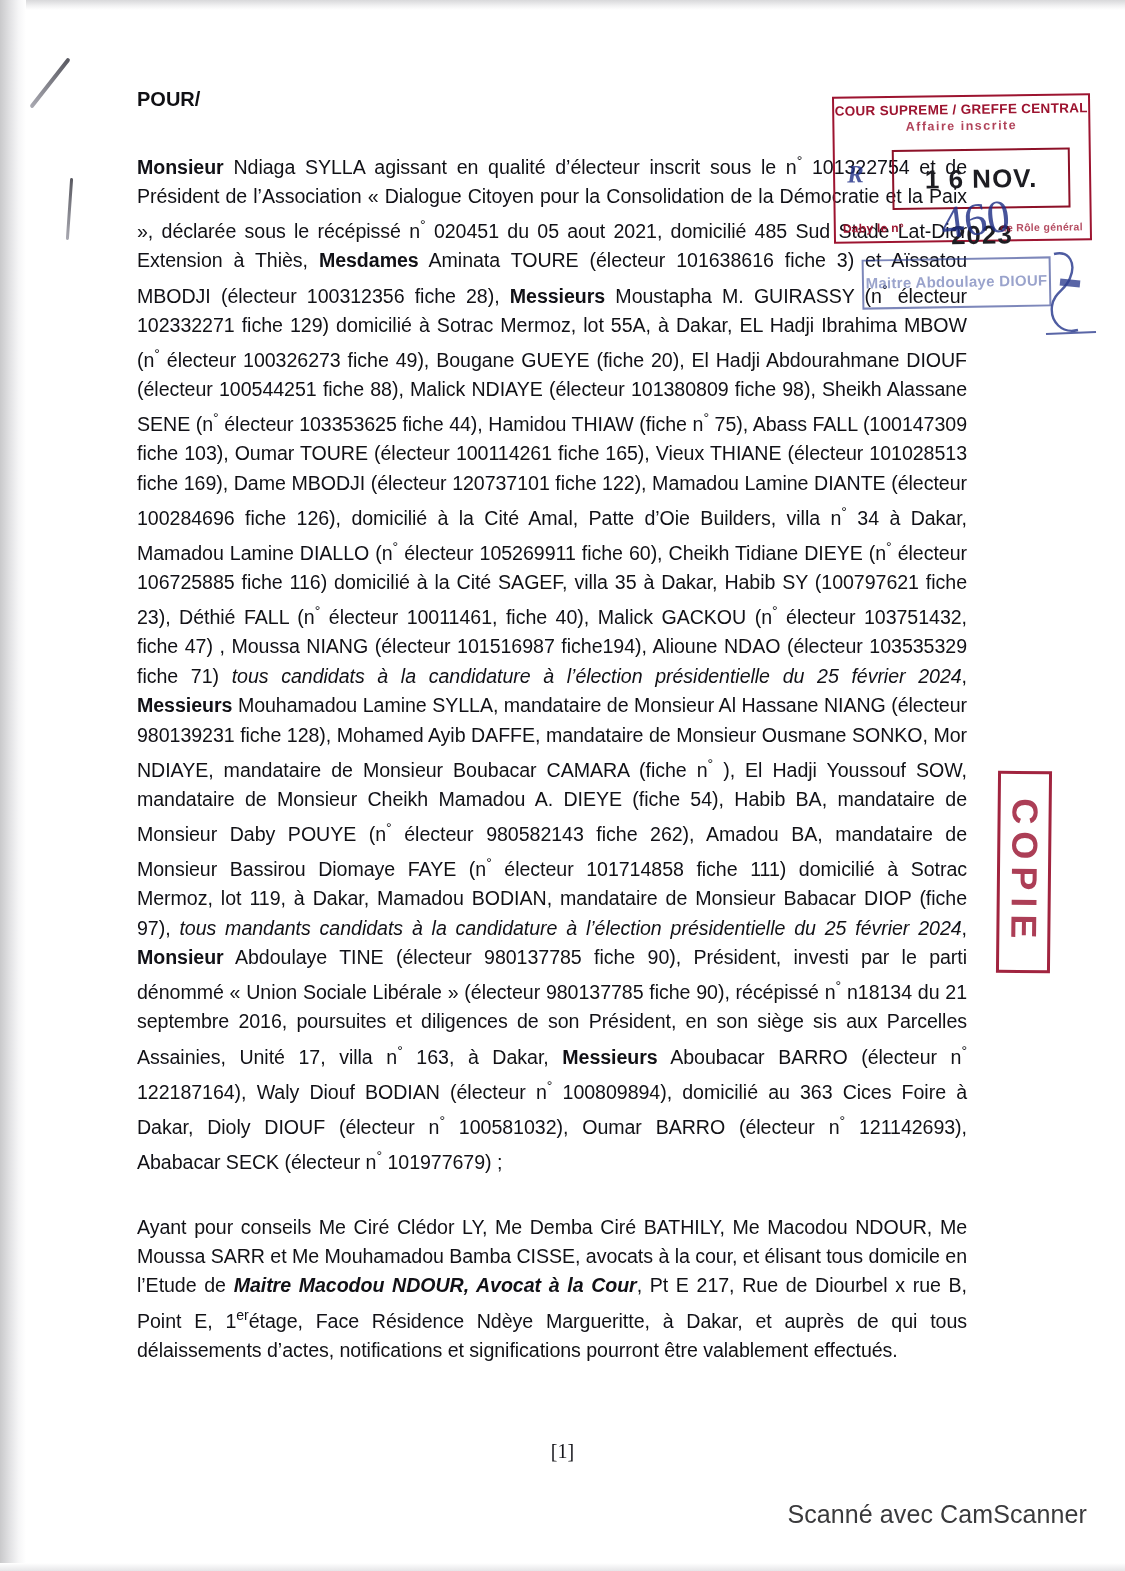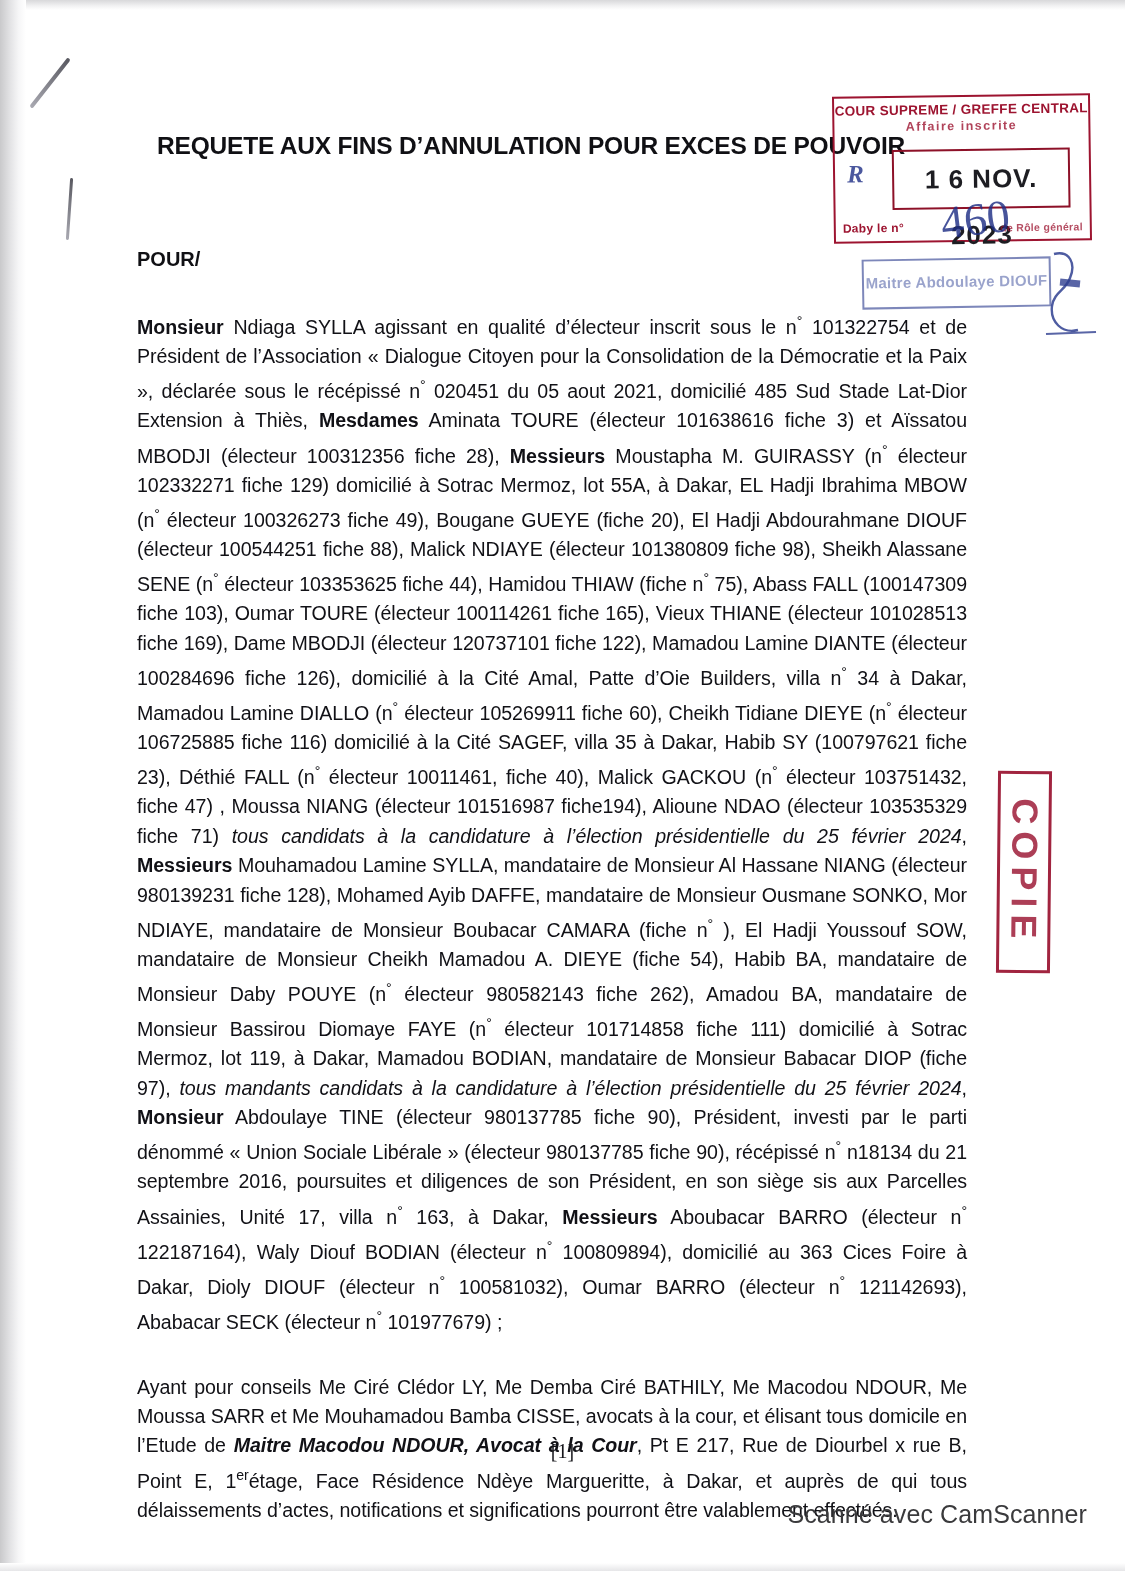--- a/index.html
+++ b/index.html
@@ -256,21 +256,20 @@
 
   <div class="scan-edge-top"></div>
   <div class="scan-edge-left"></div>
   <div class="scan-edge-bottom"></div>
 
   <div class="pen-mark" id="pen1"></div>
   <div class="pen-mark" id="pen2"></div>
 
   <div class="doc">
 
-    <div class="doc-title">REQUETE AUX FINS D’ANNULATION POUR EXCES DE POUVOIR</div>
 
     <div class="section-label">POUR/</div>
 
     <p class="body-par" id="par-parties"><b>Monsieur</b><span> Ndiaga SYLLA agissant en qualité d’électeur inscrit sous le n</span><span class="sup">°</span><span> 101322754 et de Président de l’Association « Dialogue Citoyen pour la Consolidation de la Démocratie et la Paix », déclarée sous le récépissé n</span><span class="sup">°</span><span> 020451 du 05 aout 2021, domicilié 485 Sud Stade Lat-Dior Extension à Thiès, </span><b>Mesdames</b><span> Aminata TOURE (électeur 101638616 fiche 3) et Aïssatou MBODJI (électeur 100312356 fiche 28), </span><b>Messieurs</b><span> Moustapha M. GUIRASSY (n</span><span class="sup">°</span><span> électeur 102332271 fiche 129) domicilié à Sotrac Mermoz, lot 55A, à Dakar, EL Hadji Ibrahima MBOW (n</span><span class="sup">°</span><span> électeur 100326273 fiche 49), Bougane GUEYE (fiche 20), El Hadji Abdourahmane DIOUF (électeur 100544251 fiche 88), Malick NDIAYE (électeur 101380809 fiche 98), Sheikh Alassane SENE (n</span><span class="sup">°</span><span> électeur 103353625 fiche  44), Hamidou THIAW (fiche n</span><span class="sup">°</span><span> 75), Abass FALL (100147309 fiche 103), Oumar TOURE (électeur 100114261 fiche 165), Vieux THIANE (électeur 101028513 fiche 169), Dame MBODJI (électeur 120737101 fiche 122), Mamadou Lamine DIANTE (électeur 100284696 fiche 126), domicilié à la Cité Amal, Patte d’Oie Builders, villa n</span><span class="sup">°</span><span> 34 à Dakar,  Mamadou Lamine DIALLO (n</span><span class="sup">°</span><span> électeur 105269911 fiche 60), Cheikh Tidiane DIEYE (n</span><span class="sup">°</span><span> électeur 106725885 fiche 116) domicilié à la Cité SAGEF, villa 35 à Dakar, Habib SY (100797621 fiche 23), Déthié FALL (n</span><span class="sup">°</span><span> électeur 10011461, fiche 40), Malick GACKOU (n</span><span class="sup">°</span><span> électeur 103751432, fiche 47) , Moussa NIANG (électeur 101516987 fiche194), Alioune NDAO (électeur 103535329 fiche 71) </span><i>tous candidats à la candidature à l’élection présidentielle du 25 février 2024</i><span>, </span><b>Messieurs</b><span> Mouhamadou Lamine SYLLA, mandataire de Monsieur Al Hassane NIANG (électeur 980139231 fiche 128),  Mohamed Ayib DAFFE, mandataire de Monsieur Ousmane SONKO, Mor NDIAYE, mandataire de Monsieur Boubacar CAMARA (fiche n</span><span class="sup">°</span><span> ), El Hadji Youssouf SOW, mandataire de Monsieur Cheikh Mamadou A. DIEYE (fiche 54), Habib BA, mandataire de Monsieur Daby POUYE (n</span><span class="sup">°</span><span> électeur 980582143 fiche 262), Amadou BA, mandataire de Monsieur Bassirou Diomaye FAYE (n</span><span class="sup">°</span><span> électeur 101714858 fiche 111) domicilié à Sotrac Mermoz, lot 119, à Dakar, Mamadou BODIAN, mandataire de Monsieur Babacar DIOP (fiche 97),  </span><i>tous mandants  candidats à la candidature à l’élection présidentielle du 25 février 2024</i><span>, </span><b>Monsieur</b><span> Abdoulaye TINE (électeur 980137785 fiche 90), Président, investi par le parti dénommé « Union Sociale Libérale » (électeur 980137785 fiche 90), récépissé n</span><span class="sup">°</span><span> n18134 du 21 septembre 2016, poursuites et diligences de son Président, en son siège sis aux Parcelles Assainies, Unité 17, villa n</span><span class="sup">°</span><span> 163, à Dakar, </span><b>Messieurs</b><span> Aboubacar BARRO (électeur n</span><span class="sup">°</span><span> 122187164), Waly Diouf BODIAN (électeur n</span><span class="sup">°</span><span> 100809894), domicilié au 363 Cices Foire à Dakar, Dioly DIOUF (électeur n</span><span class="sup">°</span><span> 100581032), Oumar BARRO (électeur n</span><span class="sup">°</span><span> 121142693), Ababacar SECK (électeur n</span><span class="sup">°</span><span> 101977679) ;</span></p>
 
 
     <p class="body-par" id="par-counsel"><span>Ayant pour conseils Me Ciré Clédor LY, Me Demba Ciré BATHILY, Me Macodou NDOUR, Me Moussa SARR et Me Mouhamadou Bamba CISSE, avocats à la cour, et élisant tous domicile en l’Etude de </span><b><i>Maitre Macodou NDOUR, Avocat à la Cour</i></b><span>, Pt E 217, Rue de Diourbel x rue B, Point E, 1</span><span class="sup">er</span><span>étage, Face Résidence Ndèye Margueritte, à Dakar, et auprès de qui tous délaissements d’actes, notifications et significations pourront être valablement effectués.</span></p>
 
   </div>
 

